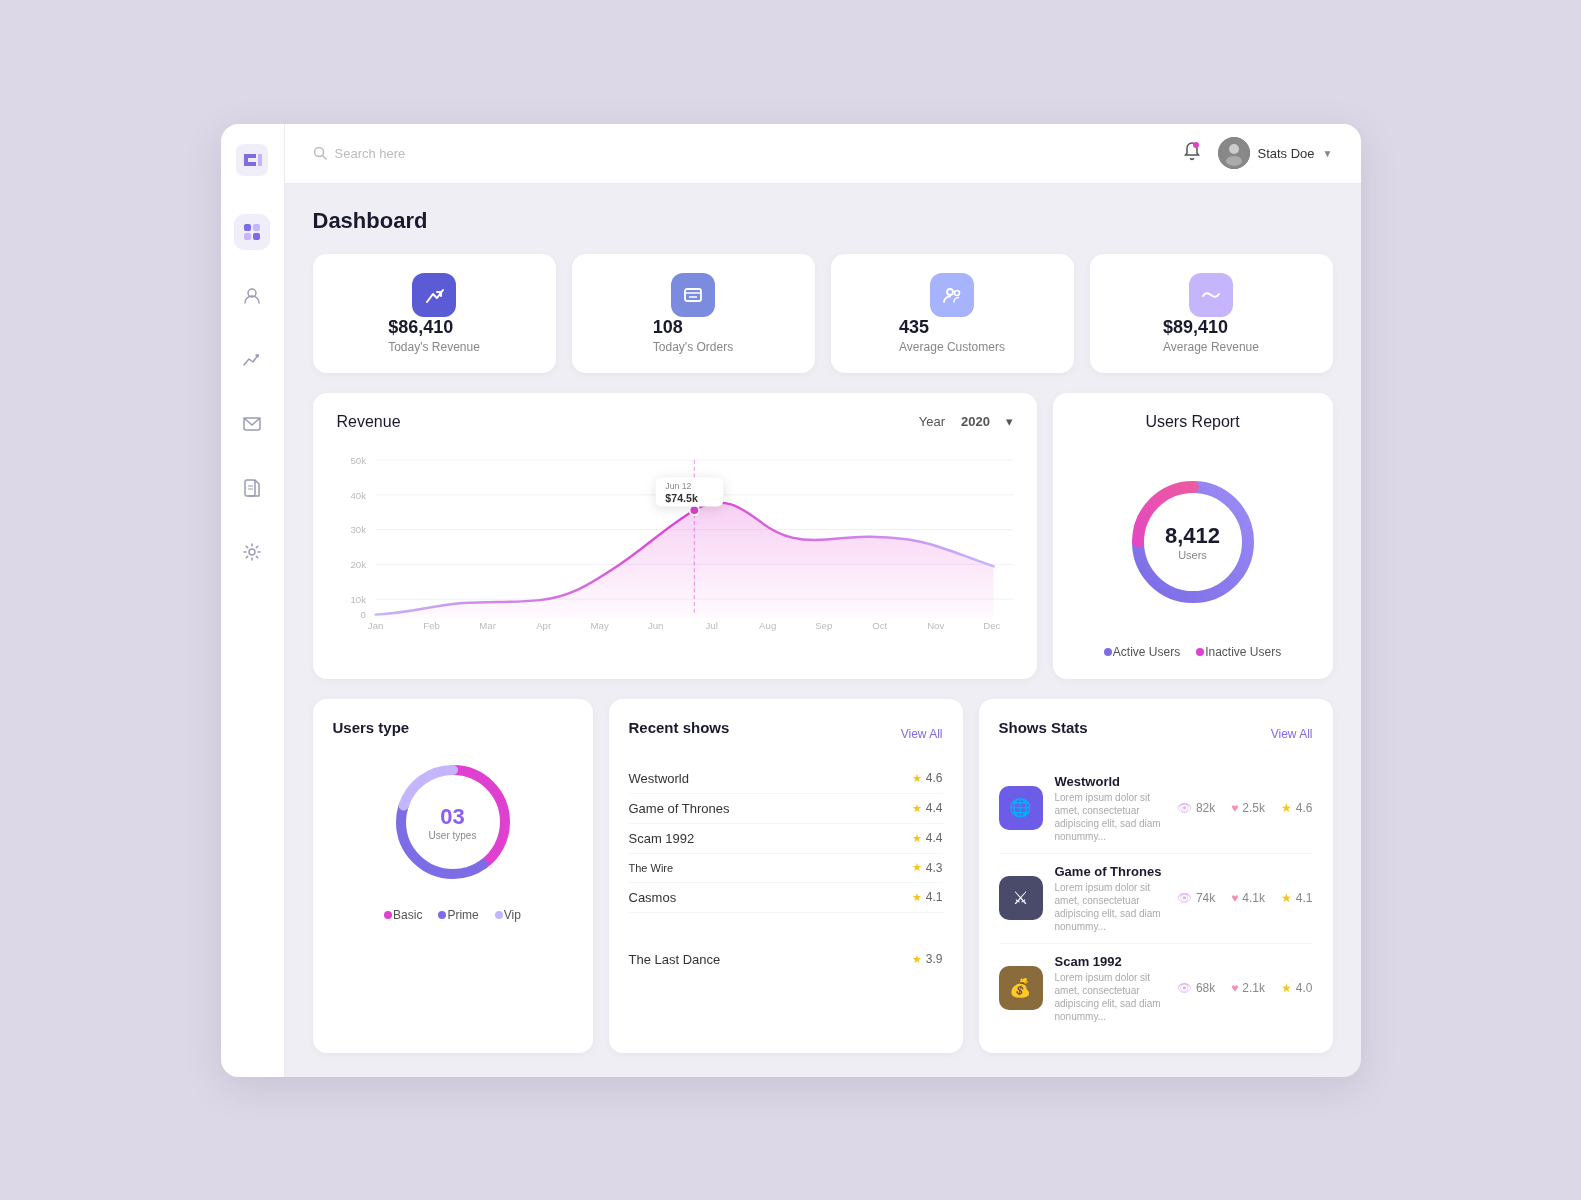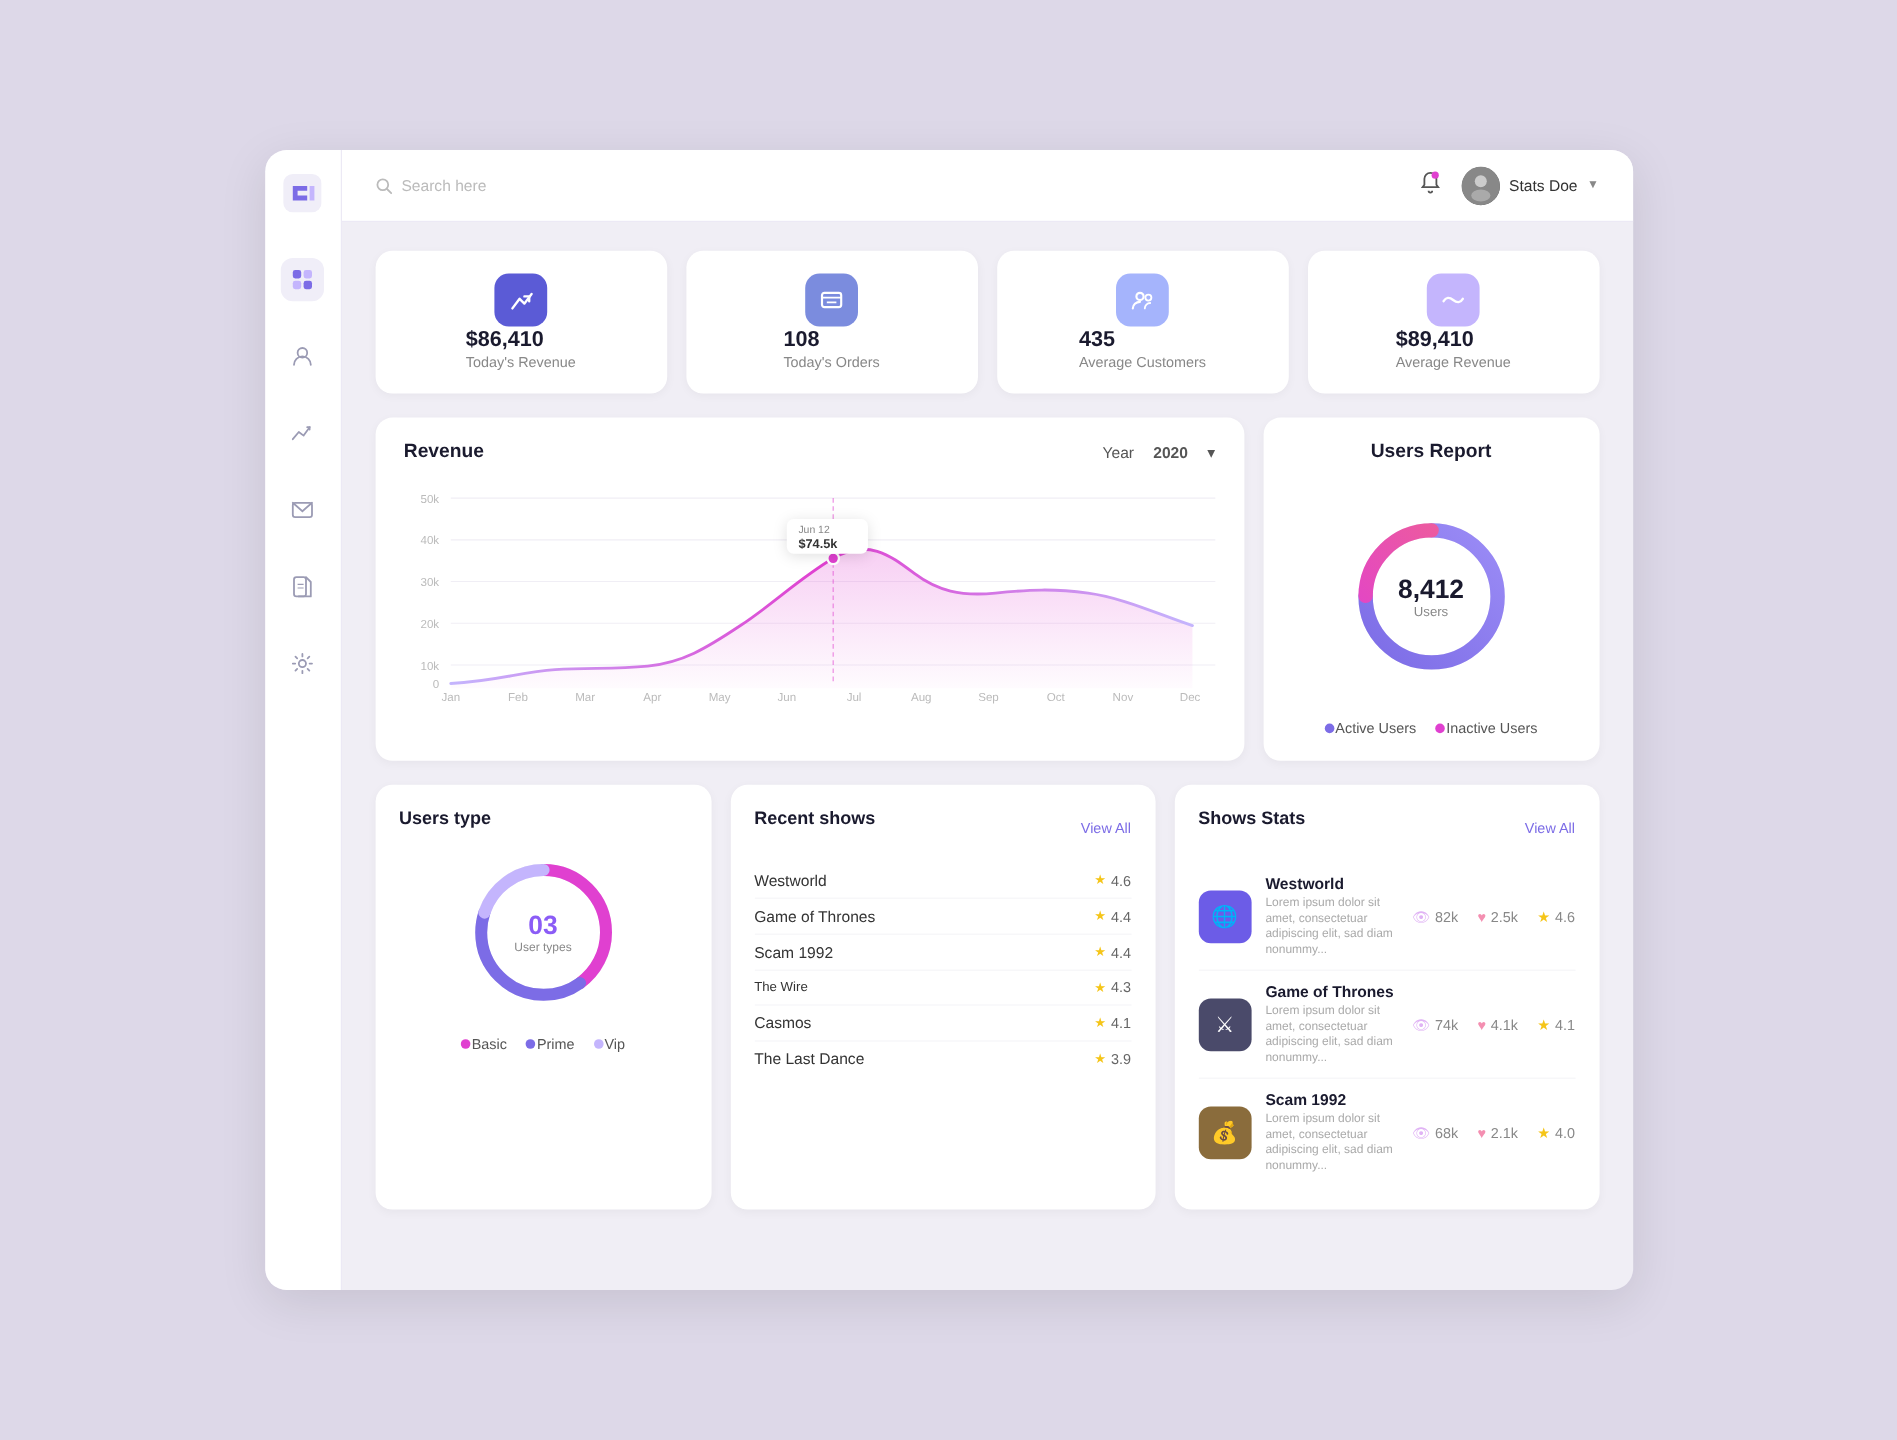--- a/index.html
+++ b/index.html
@@ -177,21 +177,21 @@
       box-shadow: 0 2px 8px rgba(0,0,0,0.04);
     }
     .chart-header {
       display: flex;
       align-items: center;
       justify-content: space-between;
       margin-bottom: 16px;
     }
     .chart-title {
       font-size: 16px;
-      font-weight: 700;
+      font-weight: 400;
       color: #1a1a2e;
     }
     .year-selector {
       display: flex;
       align-items: center;
       gap: 16px;
       font-size: 13px;
       color: #555;
       cursor: pointer;
     }
@@ -302,21 +302,21 @@
     
     .show-item {
       display: flex;
       align-items: center;
       justify-content: space-between;
       padding: 7px 0;
       border-bottom: 1px solid #f5f5f8;
       font-size: 13px;
       color: #333;
     }
-    .show-item:last-child { border-bottom: none; }
+    .show-item:last-child { border-bottom: none; margin-top: 32px; }
     .show-rating {
       display: flex;
       align-items: center;
       gap: 4px;
       font-size: 12px;
       color: #666;
     }
     .star { color: #f5c518; font-size: 11px; }
     
     .show-stat-item {
@@ -433,20 +433,21 @@
               <ellipse cx="16" cy="24" rx="8" ry="5" fill="#aaa"></ellipse>
             </svg>
           </div>
           <span style="font-size:13px;font-weight:500;">Stats Doe</span>
           <span style="font-size:10px;color:#888;">▼</span>
         </div>
       </div>
     </div>
 
     <div class="dashboard">
+      <div class="page-title">Dashboard</div>
 
       <div class="stats-row">
 
         <div class="stat-card">
           <div class="stat-icon blue">
             <svg width="22" height="22" viewBox="0 0 22 22" fill="none">
               <path d="M4 18L10 10l4 4 6-8" stroke="#fff" stroke-width="2" stroke-linecap="round" stroke-linejoin="round"></path>
               <path d="M14 8h4v4" stroke="#fff" stroke-width="2" stroke-linecap="round" stroke-linejoin="round"></path>
             </svg>
           </div>

